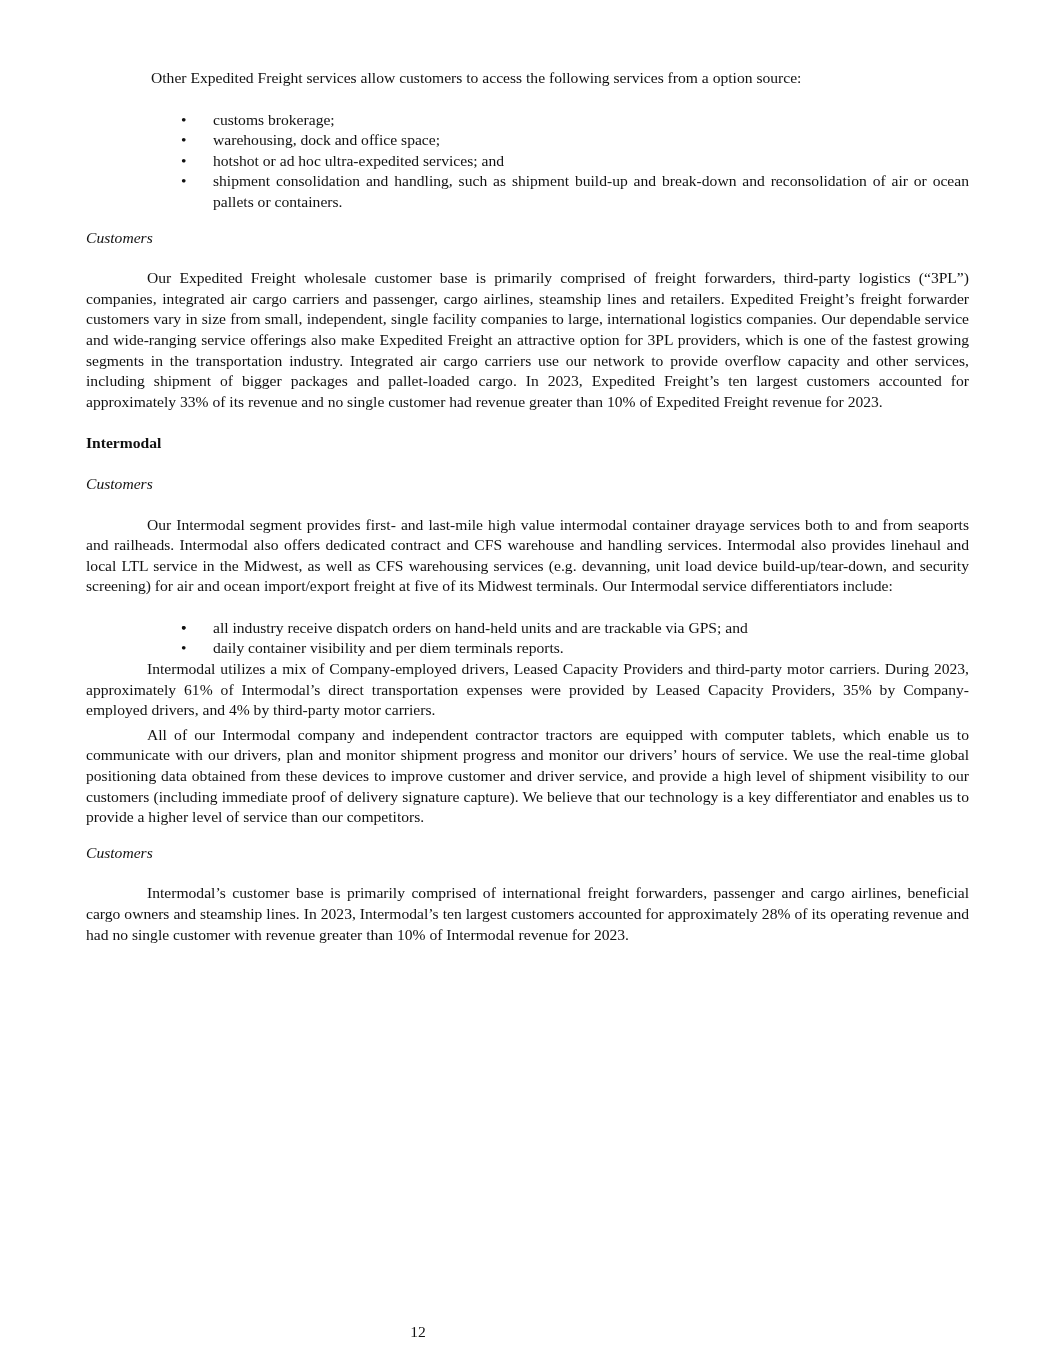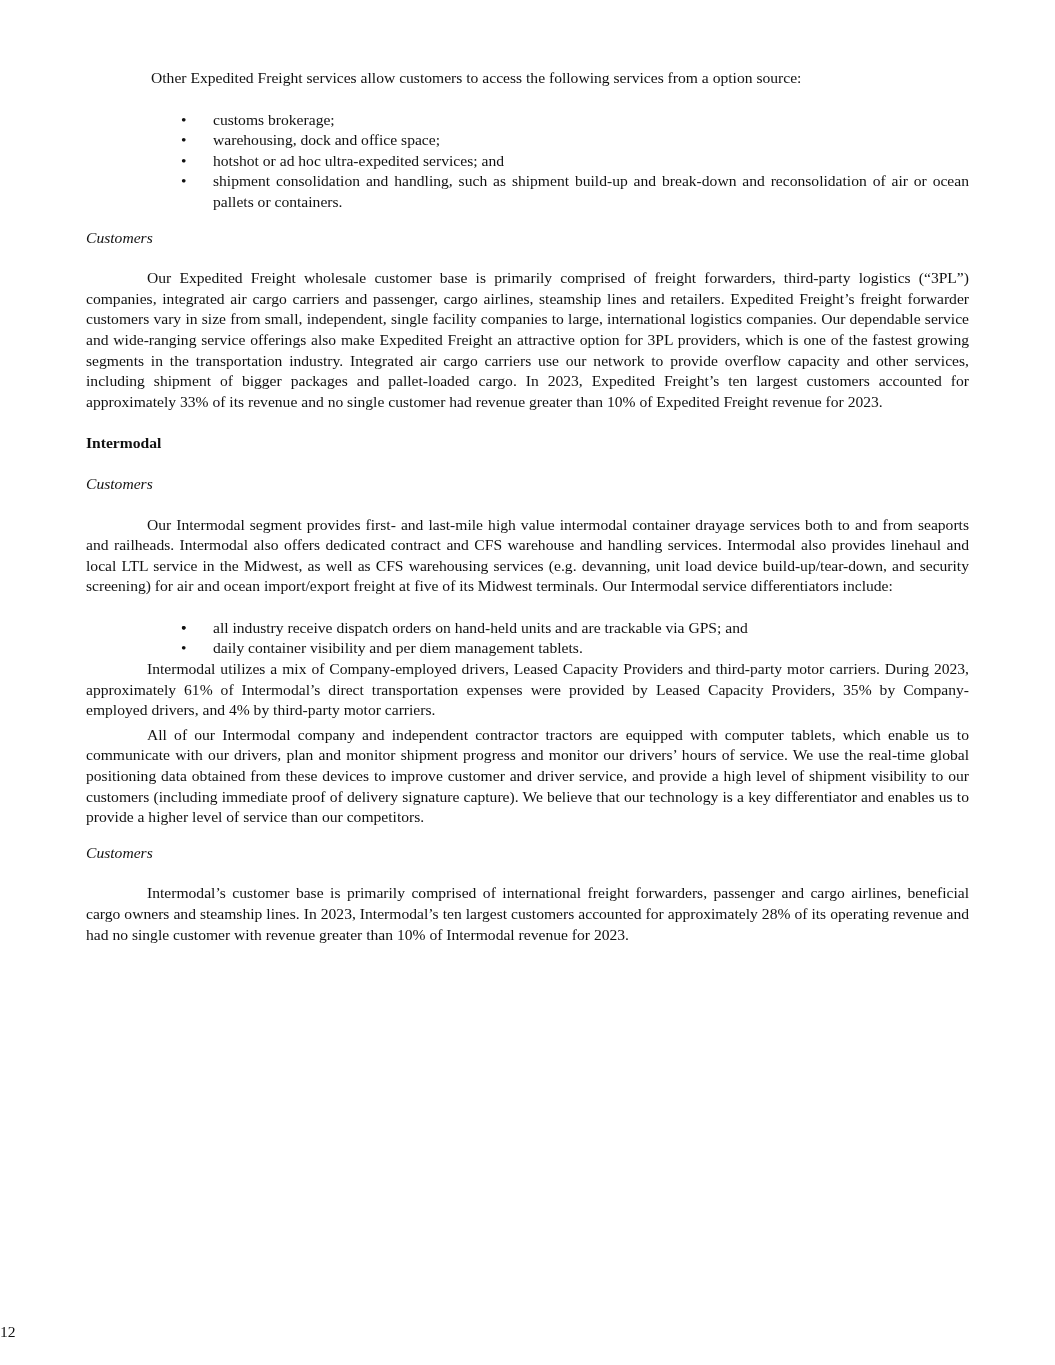--- a/index.html
+++ b/index.html
@@ -11,21 +11,21 @@
   .page { position:absolute; left:86px; top:68px; width:883px; }
   p { margin:0; }
   .intro { text-indent:65px; }
   .para { text-align:justify; text-indent:61px; }
   .sub { font-style:italic; margin-top:15px; margin-bottom:20px; }
   .sec { font-weight:bold; margin-top:21px; margin-bottom:20px; }
   .gap { margin-top:4px; }
   ul.bullets { list-style:none; margin:21px 0 0 0; padding:0; }
   ul.bullets li { position:relative; padding-left:127px; text-align:justify; }
   ul.bullets li .dot { position:absolute; left:95px; top:0; }
-  .pagenum { position:absolute; top:1322px; left:0; width:836px; }
+  .pagenum { position:absolute; top:1322px; left:0; width:836px; text-align:center; }
 </style>
 </head>
 <body>
 
 <div class="page">
 
   <p class="intro">Other Expedited Freight services allow customers to access the following services from a option source:</p>
 
   <ul class="bullets">
     <li><span class="dot">•</span><span>customs brokerage;</span></li>
@@ -38,21 +38,21 @@
   <p class="para">Our Expedited Freight wholesale customer base is primarily comprised of freight forwarders, third-party logistics (“3PL”) companies, integrated air cargo carriers and passenger, cargo airlines, steamship lines and retailers. Expedited Freight’s freight forwarder customers vary in size from small, independent, single facility companies to large, international logistics companies. Our dependable service and wide-ranging service offerings also make Expedited Freight an attractive option for 3PL providers, which is one of the fastest growing segments in the transportation industry. Integrated air cargo carriers use our network to provide overflow capacity and other services, including shipment of bigger packages and pallet-loaded cargo. In 2023, Expedited Freight’s ten largest customers accounted for approximately 33% of its revenue and no single customer had revenue greater than 10% of Expedited Freight revenue for 2023.</p>
 
   <p class="sec">Intermodal</p>
 
   <p class="sub" style="margin-top:0">Customers</p>
   <p class="para">Our Intermodal segment provides first- and last-mile high value intermodal container drayage services both to and from seaports and railheads. Intermodal also offers dedicated contract and CFS warehouse and handling services. Intermodal also provides linehaul and local LTL service in the Midwest, as well as CFS warehousing services (e.g. devanning, unit load device build-up/tear-down, and security screening) for air and ocean import/export freight at five of its Midwest terminals. Our Intermodal service differentiators include:</p>
 
   <ul class="bullets">
     <li><span class="dot">•</span></li>
     <li><span class="dot">•</span><span>all industry receive dispatch orders on hand-held units and are trackable via GPS; and</span></li>
-    <li><span class="dot">•</span><span>daily container visibility and per diem management tablets.</span></li>
+    <li><span class="dot">•</span><span>daily container visibility and per diem terminals reports.</span></li>
   </ul>
 
 
   <p class="para">Intermodal utilizes a mix of Company-employed drivers, Leased Capacity Providers and third-party motor carriers. During 2023, approximately 61% of Intermodal’s direct transportation expenses were provided by Leased Capacity Providers, 35% by Company-employed drivers, and 4% by third-party motor carriers.</p>
   <p class="para gap">All of our Intermodal company and independent contractor tractors are equipped with computer tablets, which enable us to communicate with our drivers, plan and monitor shipment progress and monitor our drivers’ hours of service. We use the real-time global positioning data obtained from these devices to improve customer and driver service, and provide a high level of shipment visibility to our customers (including immediate proof of delivery signature capture). We believe that our technology is a key differentiator and enables us to provide a higher level of service than our competitors.</p>
 
   <p class="sub">Customers</p>
   <p class="para">Intermodal’s customer base is primarily comprised of international freight forwarders, passenger and cargo airlines, beneficial cargo owners and steamship lines. In 2023, Intermodal’s ten largest customers accounted for approximately 28% of its operating revenue and had no single customer with revenue greater than 10% of Intermodal revenue for 2023.</p>
 
 </div>

